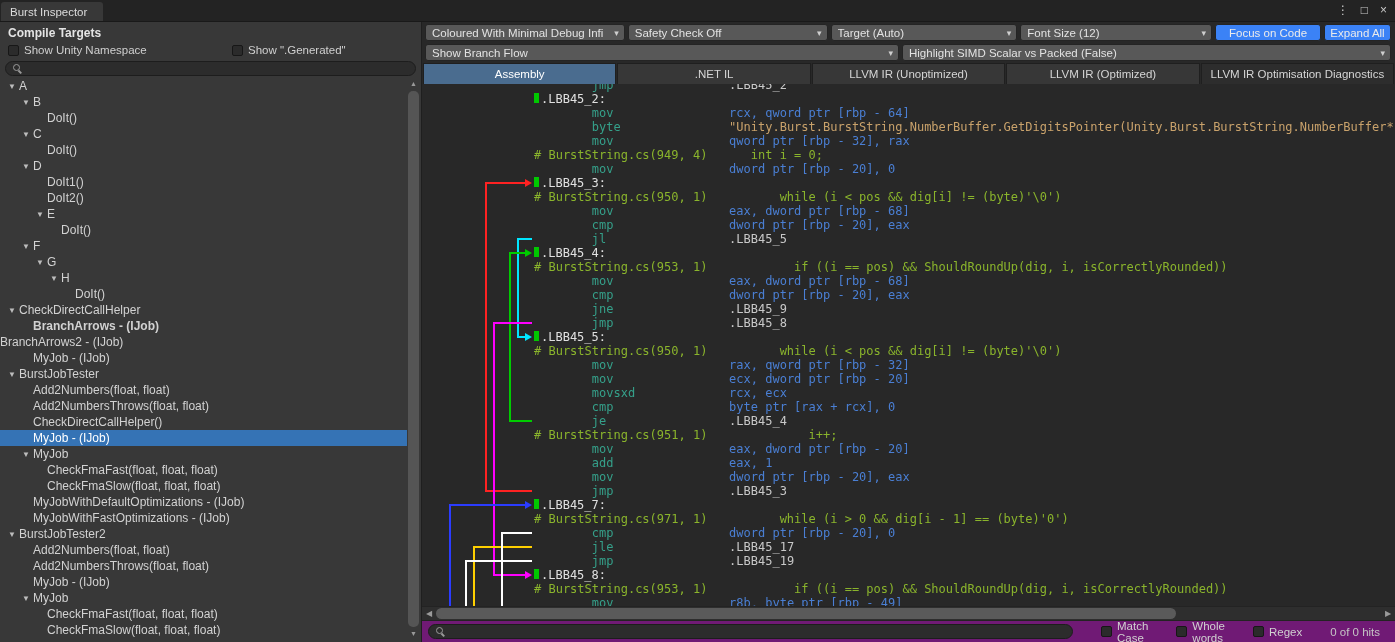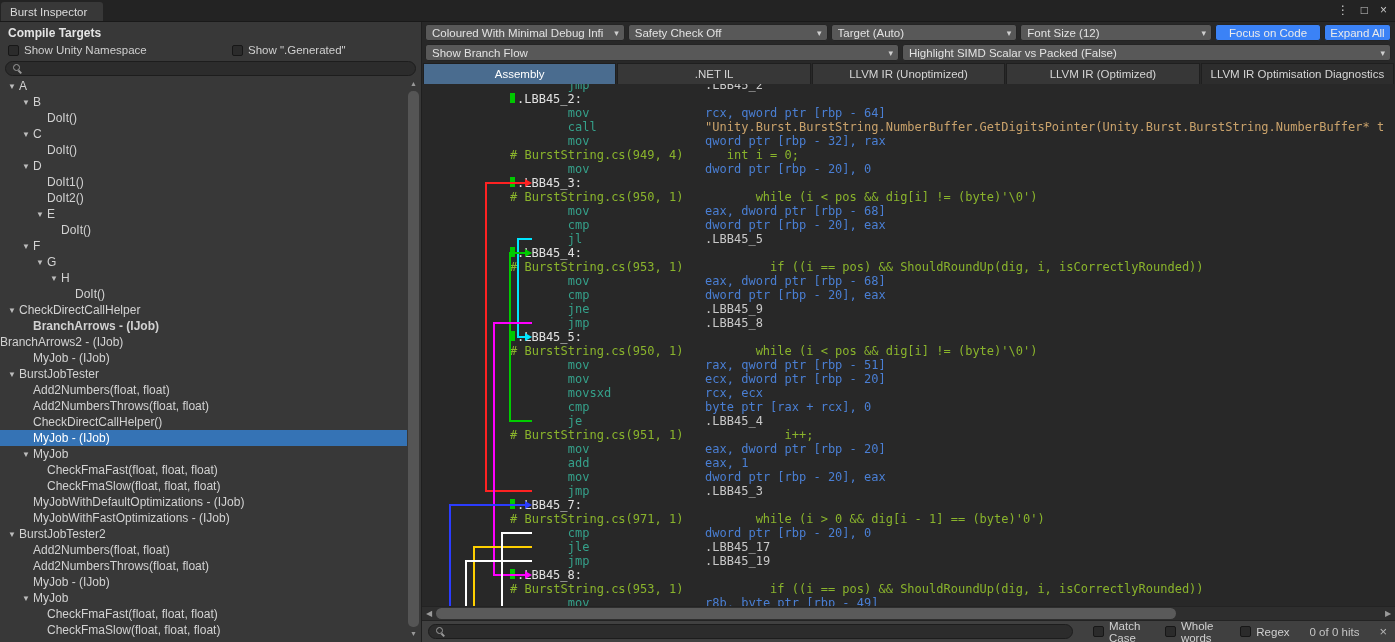--- a/index.html
+++ b/index.html
@@ -54,35 +54,35 @@
   .btn{height:17px;background:#3b82f6;border:1px solid #242424;border-radius:3px;display:flex;align-items:center;justify-content:center;padding:0 6px;font-size:11.5px;color:#ebebeb;white-space:nowrap;cursor:default}
 
   .tabs{display:flex;height:22px;gap:1px;padding:1px 1px 0 1px;flex:none}
   .tab{flex:1;display:flex;align-items:center;justify-content:center;background:#373737;border:1px solid #1f1f1f;border-bottom:none;font-size:11.5px;color:#d5d5d5;overflow:hidden;white-space:nowrap;cursor:default}
   .tab.active{background:#4A6C8F;color:#ffffff}
   .tab:last-child{background:#2d2d2d}
 
   .code{flex:1;position:relative;overflow:hidden;background:#282828;min-height:0}
   #arrows{position:absolute;left:0;top:0;z-index:2}
   .code-lines{position:relative;margin-top:-6px;font-family:"DejaVu Sans Mono",monospace;font-size:12px;line-height:14px}
-  .cl{height:14px;padding-left:88px;white-space:pre;overflow:hidden}
+  .cl{height:14px;padding-left:112px;white-space:pre;overflow:hidden}
   .lab{color:#e0e0e0}
   .mn{color:#35a08a}
   .op.mem{color:#4a7fd4}
   .op.lbl{color:#c8c8c8}
   .op.str{color:#c9a26b}
   .com{color:#8ab42c}
   .blk{display:inline-block;width:5px;height:10px;background:#00c800;margin-right:2px}
 
   .hscroll{height:14px;background:#2e2e2e;border-top:1px solid #232323;display:flex;align-items:center;flex:none}
   .hs-arrow{width:14px;text-align:center;font-size:8px;color:#9a9a9a;flex:none}
   .hs-track{flex:1;height:14px;position:relative}
   .hs-thumb{position:absolute;left:0;top:1px;height:11px;width:740px;background:#5a5a5a;border-radius:6px}
 
-  .footer{height:22px;background:#404040;border-top:1px solid #232323;display:flex;align-items:center;padding:0 8px 0 6px;gap:20px;flex:none}
+  .footer{height:22px;background:#701a75;border-top:1px solid #232323;display:flex;align-items:center;padding:0 8px 0 6px;gap:28px;flex:none}
   .fsearch{width:645px;flex:none}
   .hits{font-size:11.5px;color:#c5c5c5;white-space:nowrap}
   .fclose{color:#b5b5b5;font-size:13px}
 </style>
 </head>
 <body>
 
 <div class="app">
 
   <div class="titlebar">
@@ -212,38 +212,38 @@
             <polyline points="28,524 28,421 104,421" fill="none" stroke="#2b3cff" stroke-width="2"></polyline>
             <polygon points="103,417 110,421 103,425" fill="#2b3cff"></polygon>
             <polyline points="110,463 52,463 52,524" fill="none" stroke="#ffd000" stroke-width="2"></polyline>
             <polyline points="110,477 44,477 44,524" fill="none" stroke="#ffffff" stroke-width="2"></polyline>
             <polyline points="110,449 80,449 80,524" fill="none" stroke="#ffffff" stroke-width="2"></polyline>
           </svg>
         <div class="code-lines" id="code-lines">
             <div class="cl"><span class="mn">        jmp                </span><span class="op lbl">.LBB45_2</span></div>
             <div class="cl"><span class="blk"></span><span class="lab">.LBB45_2:</span></div>
             <div class="cl"><span class="mn">        mov                </span><span class="op mem">rcx, qword ptr [rbp - 64]</span></div>
-            <div class="cl"><span class="mn">        call               </span><span class="op str">"Unity.Burst.BurstString.NumberBuffer.GetDigitsPointer(Unity.Burst.BurstString.NumberBuffer* t</span></div>
+            <div class="cl"><span class="mn">        byte               </span><span class="op str">"Unity.Burst.BurstString.NumberBuffer.GetDigitsPointer(Unity.Burst.BurstString.NumberBuffer* t</span></div>
             <div class="cl"><span class="mn">        mov                </span><span class="op mem">qword ptr [rbp - 32], rax</span></div>
             <div class="cl"><span class="com"># BurstString.cs(949, 4)      int i = 0;</span></div>
             <div class="cl"><span class="mn">        mov                </span><span class="op mem">dword ptr [rbp - 20], 0</span></div>
             <div class="cl"><span class="blk"></span><span class="lab">.LBB45_3:</span></div>
             <div class="cl"><span class="com"># BurstString.cs(950, 1)          while (i &lt; pos &amp;&amp; dig[i] != (byte)'\0')</span></div>
             <div class="cl"><span class="mn">        mov                </span><span class="op mem">eax, dword ptr [rbp - 68]</span></div>
             <div class="cl"><span class="mn">        cmp                </span><span class="op mem">dword ptr [rbp - 20], eax</span></div>
             <div class="cl"><span class="mn">        jl                 </span><span class="op lbl">.LBB45_5</span></div>
             <div class="cl"><span class="blk"></span><span class="lab">.LBB45_4:</span></div>
             <div class="cl"><span class="com"># BurstString.cs(953, 1)            if ((i == pos) &amp;&amp; ShouldRoundUp(dig, i, isCorrectlyRounded))</span></div>
             <div class="cl"><span class="mn">        mov                </span><span class="op mem">eax, dword ptr [rbp - 68]</span></div>
             <div class="cl"><span class="mn">        cmp                </span><span class="op mem">dword ptr [rbp - 20], eax</span></div>
             <div class="cl"><span class="mn">        jne                </span><span class="op lbl">.LBB45_9</span></div>
             <div class="cl"><span class="mn">        jmp                </span><span class="op lbl">.LBB45_8</span></div>
             <div class="cl"><span class="blk"></span><span class="lab">.LBB45_5:</span></div>
             <div class="cl"><span class="com"># BurstString.cs(950, 1)          while (i &lt; pos &amp;&amp; dig[i] != (byte)'\0')</span></div>
-            <div class="cl"><span class="mn">        mov                </span><span class="op mem">rax, qword ptr [rbp - 51]</span></div>
+            <div class="cl"><span class="mn">        mov                </span><span class="op mem">rax, qword ptr [rbp - 32]</span></div>
             <div class="cl"><span class="mn">        mov                </span><span class="op mem">ecx, dword ptr [rbp - 20]</span></div>
             <div class="cl"><span class="mn">        movsxd             </span><span class="op mem">rcx, ecx</span></div>
             <div class="cl"><span class="mn">        cmp                </span><span class="op mem">byte ptr [rax + rcx], 0</span></div>
             <div class="cl"><span class="mn">        je                 </span><span class="op lbl">.LBB45_4</span></div>
             <div class="cl"><span class="com"># BurstString.cs(951, 1)              i++;</span></div>
             <div class="cl"><span class="mn">        mov                </span><span class="op mem">eax, dword ptr [rbp - 20]</span></div>
             <div class="cl"><span class="mn">        add                </span><span class="op mem">eax, 1</span></div>
             <div class="cl"><span class="mn">        mov                </span><span class="op mem">dword ptr [rbp - 20], eax</span></div>
             <div class="cl"><span class="mn">        jmp                </span><span class="op lbl">.LBB45_3</span></div>
             <div class="cl"><span class="blk"></span><span class="lab">.LBB45_7:</span></div>

